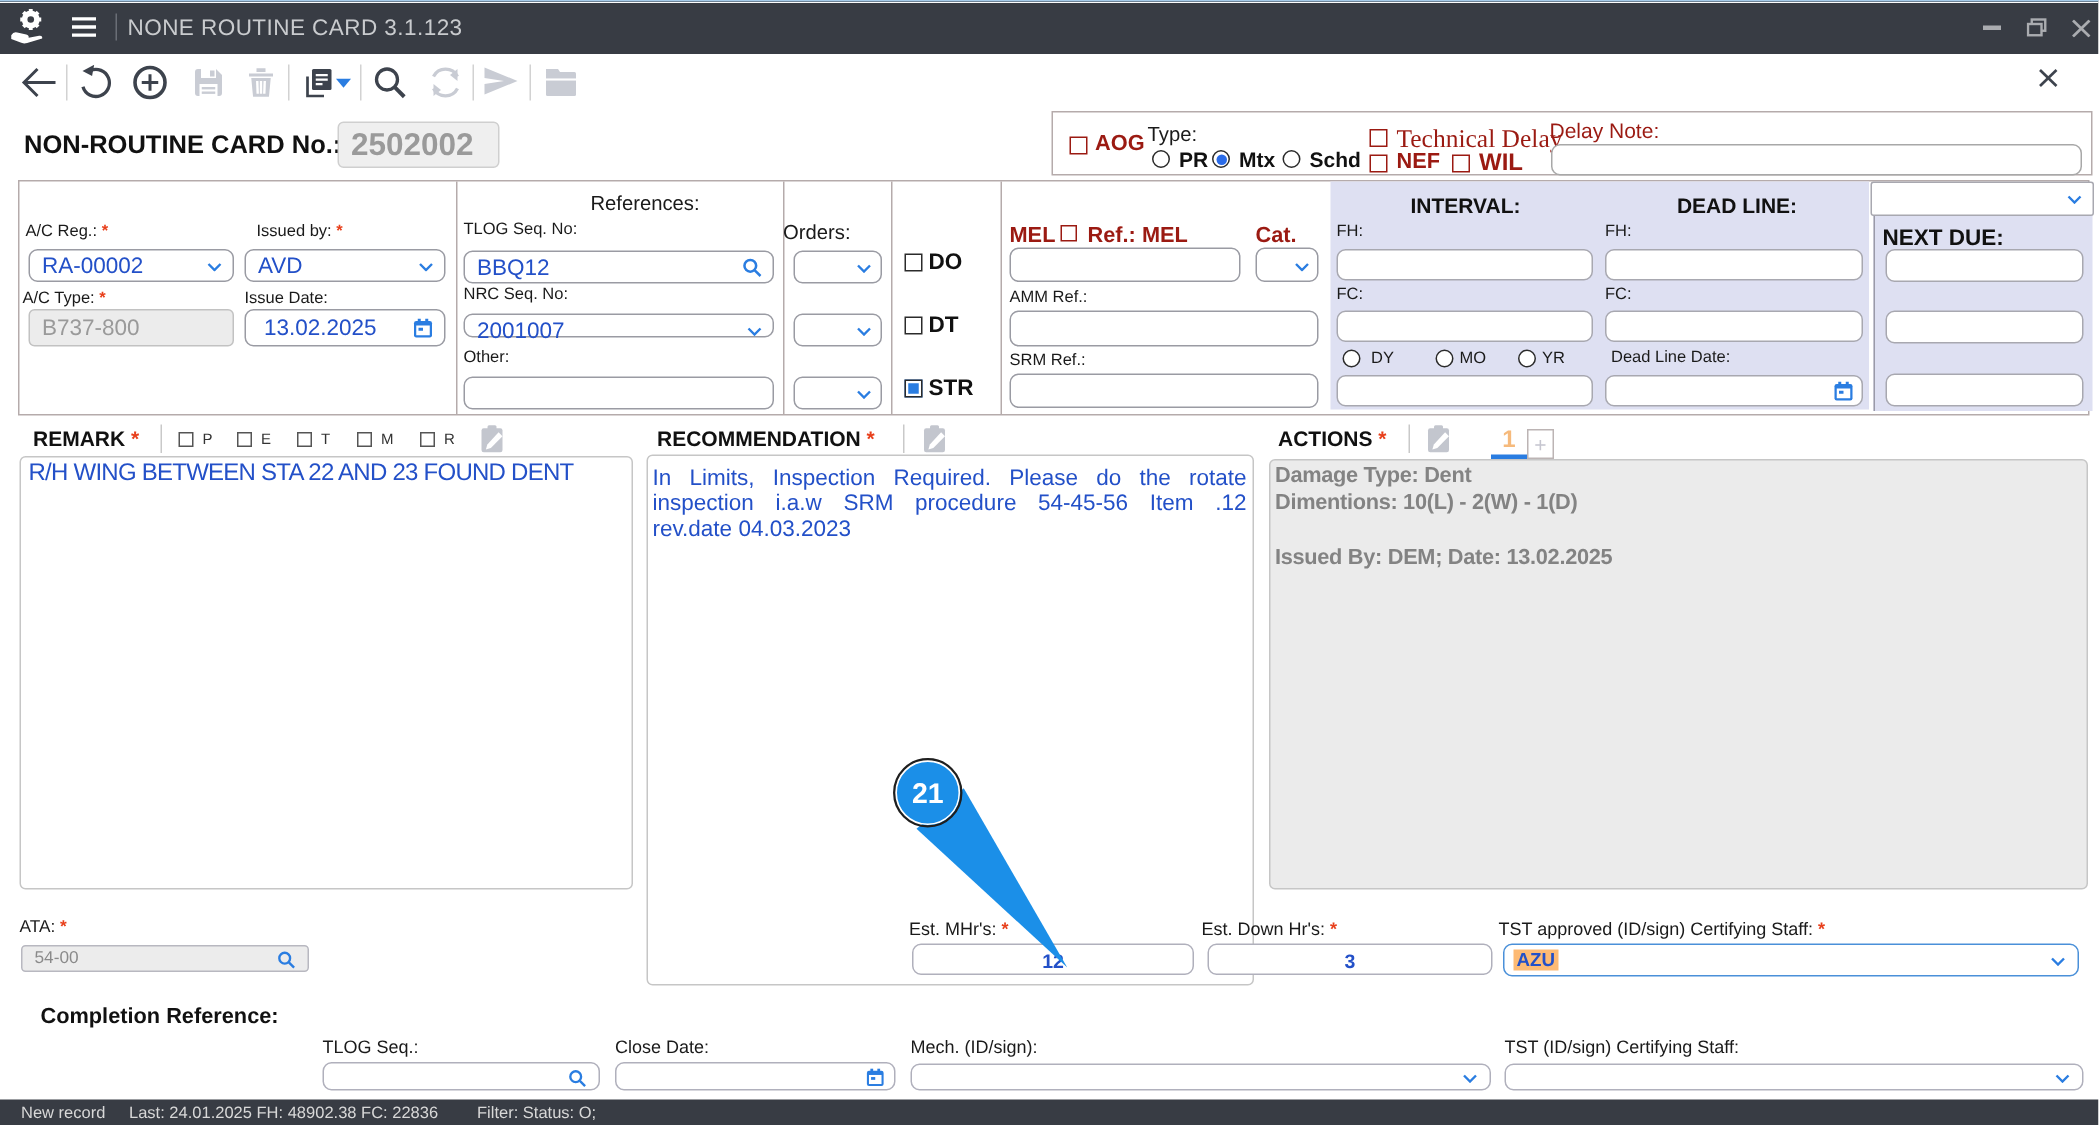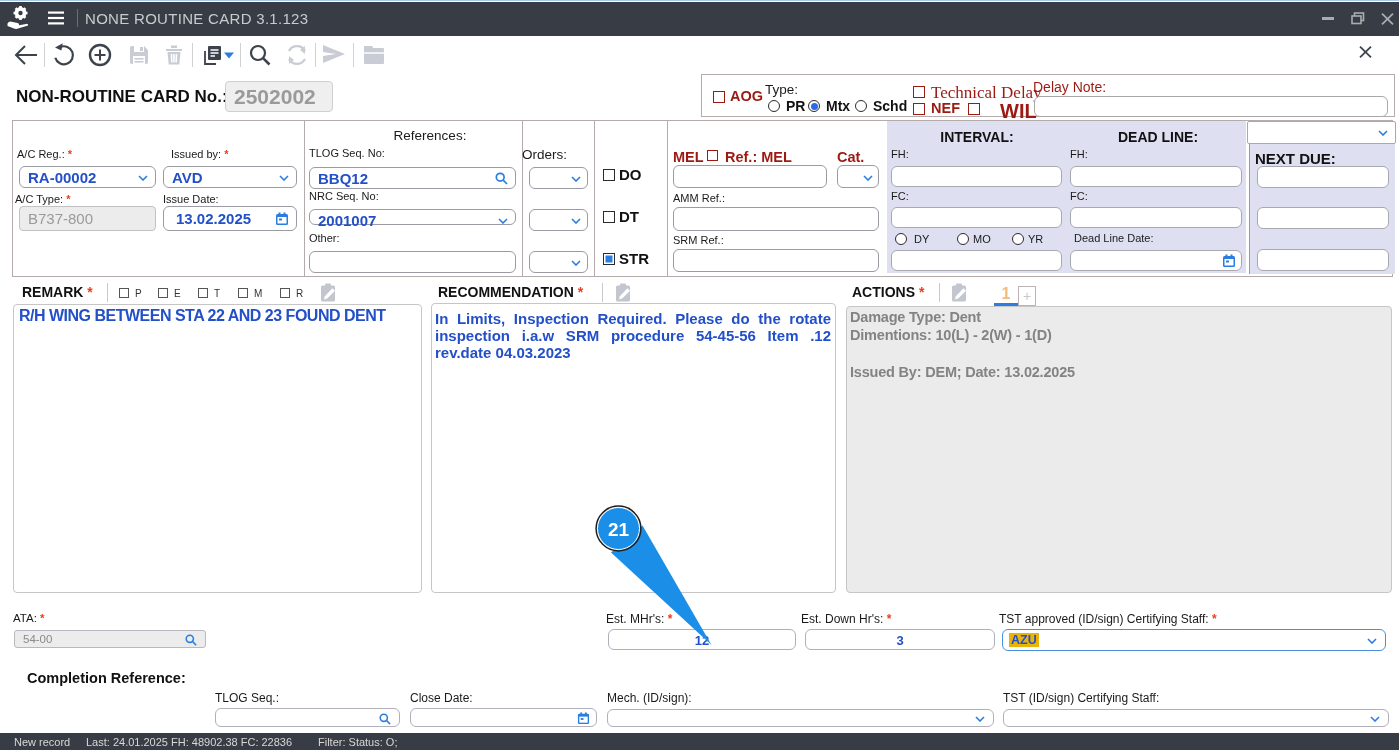--- a/index.html
+++ b/index.html
@@ -7,21 +7,21 @@
 .app{position:relative;width:1399px;height:750px;background:#fff;font-family:"Liberation Sans",sans-serif;overflow:hidden;}
 .abs{position:absolute;}
 .tbar{position:absolute;left:0;top:0;width:1399px;height:36px;background:#383c44;border-top:1px solid #a5cbe9;box-shadow:inset 0 1px 0 0 #fdfdfd;padding-left:44px;}
 .sbar{position:absolute;left:0;top:733px;width:1399px;height:17px;background:#383c44;color:#d8d8d8;font-size:11px;}
 .ttl{position:absolute;left:85px;top:9px;color:#c9cbce;font-size:15px;letter-spacing:0.3px;}
 .lbl{position:absolute;font-size:11px;color:#1a1a1a;white-space:nowrap;}
 .lbl2{position:absolute;font-size:12px;color:#1a1a1a;white-space:nowrap;}
 .req{color:#e8401c;font-weight:bold;}
 .inp{position:absolute;background:#fff;border:1px solid #9a9ba3;border-radius:6px;}
 .inpd{position:absolute;background:#ececec;border:1px solid #c2c2c2;border-radius:4px;}
-.bluet{color:#2350c8;font-weight:bold;font-size:15px;}
+.bluet{color:#2350c8;font-weight:normal;font-size:15px;}
 .grayt{color:#838383;font-weight:bold;}
 .box{position:absolute;border:1px solid #b5abab;}
 .dred{color:#9b1a12;}
 .bold{font-weight:bold;}
 .cb{position:absolute;width:12px;height:12px;border:1.5px solid #2b2b2b;background:#fff;}
 .cbr{position:absolute;width:12px;height:12px;border:1.5px solid #9b1a12;background:#fff;}
 .rad{position:absolute;width:12px;height:12px;border:1.5px solid #2b2b2b;border-radius:50%;background:#fff;}
 .sep{position:absolute;width:1px;background:#c9c9c9;}
 .ta{position:absolute;border:1px solid #c6c6c6;border-radius:4px;background:#fff;}
 </style>
@@ -176,21 +176,21 @@
   <div class="rad" style="left:106px;top:25px;"></div>
   <div class="abs" style="left:108.5px;top:27.5px;width:7px;height:7px;border-radius:50%;background:#2a6be8;"></div>
   <div class="abs bold" style="left:124px;top:23px;font-size:14px;color:#111;">Mtx</div>
   <div class="rad" style="left:153px;top:25px;"></div>
   <div class="abs bold" style="left:171px;top:23px;font-size:14px;color:#111;">Schd</div>
   <div class="cbr" style="left:211px;top:11px;"></div>
   <div class="abs dred" style="left:229px;top:8px;font-size:17px;font-family:Liberation Serif, serif;">Technical Delay</div>
   <div class="cbr" style="left:211px;top:28px;"></div>
   <div class="abs dred bold" style="left:229px;top:25px;font-size:14.5px;">NEF</div>
   <div class="cbr" style="left:266px;top:28px;"></div>
-  <div class="abs dred bold" style="left:284px;top:25px;font-size:20px;margin-left:14px;">WIL</div>
+  <div class="abs dred bold" style="left:284px;top:25px;font-size:16px;">WIL</div>
   <div class="abs dred" style="left:331px;top:4px;font-size:14px;">Delay Note:</div>
   <div class="inp" style="left:332px;top:21px;width:354px;height:21px;border-color:#a8a8a8;"></div>
 </div>
 
 <div class="box" style="left:12px;top:120px;width:1381px;height:157px;background:#fff;">
   <div class="sep" style="left:291px;top:0;height:155px;background:#b5abab;"></div>
   <div class="sep" style="left:509px;top:0;height:155px;background:#b5abab;"></div>
   <div class="sep" style="left:581px;top:0;height:155px;background:#b5abab;"></div>
   <div class="sep" style="left:654px;top:0;height:155px;background:#b5abab;"></div>
 
@@ -348,21 +348,21 @@
   <div class="bluet" style="margin:2px 0 0 5px;font-size:16px;letter-spacing:-0.5px;">R/H WING BETWEEN STA 22 AND 23 FOUND DENT</div>
 </div>
 
 <div class="abs bold" style="left:438px;top:284px;font-size:14px;color:#111;">RECOMMENDATION <span class="req">*</span></div>
 <div class="sep" style="left:602px;top:283px;height:19px;"></div>
 <svg class="abs" style="left:615px;top:283px;" width="16" height="19" viewBox="0 0 16 19">
   <rect x="1" y="2.5" width="14" height="16" rx="1.5" fill="#c3c6ce"></rect>
       <rect x="5" y="0.5" width="6" height="4" rx="1" fill="#c3c6ce"></rect>
   <path d="M12.4 5.2 L15 7.8 L7.2 15.6 L3.9 16.6 L4.9 13.3 Z" fill="#fff"></path>
 </svg>
-<div class="ta" style="left:431px;top:303px;width:405px;height:290px;">
+<div class="ta" style="left:431px;top:303px;width:405px;height:354px;">
   <div class="bluet" style="margin:6px 4px 0 3px;text-align:justify;text-align-last:justify;">In Limits, Inspection Required. Please do the rotate</div>
   <div class="bluet" style="margin:0 4px 0 3px;text-align:justify;text-align-last:justify;">inspection i.a.w SRM procedure 54-45-56 Item .12</div>
   <div class="bluet" style="margin:0 4px 0 3px;">rev.date 04.03.2023</div>
 </div>
 
 <div class="abs bold" style="left:852px;top:284px;font-size:14px;color:#111;">ACTIONS <span class="req">*</span></div>
 <div class="sep" style="left:939px;top:283px;height:19px;"></div>
 <svg class="abs" style="left:951px;top:283px;" width="16" height="19" viewBox="0 0 16 19">
   <rect x="1" y="2.5" width="14" height="16" rx="1.5" fill="#c3c6ce"></rect>
       <rect x="5" y="0.5" width="6" height="4" rx="1" fill="#c3c6ce"></rect>
@@ -389,21 +389,21 @@
 <div class="lbl2" style="left:606px;top:612px;">Est. MHr's: <span class="req">*</span></div>
 <div class="inp" style="left:608px;top:629px;width:188px;height:21px;border-color:#b0b0bc;">
   <div style="margin:3px 0 0 0;text-align:center;font-size:13px;font-weight:bold;color:#2350c8;">12</div>
 </div>
 <div class="lbl2" style="left:801px;top:612px;">Est. Down Hr's: <span class="req">*</span></div>
 <div class="inp" style="left:805px;top:629px;width:190px;height:21px;border-color:#b0b0bc;">
   <div style="margin:3px 0 0 0;text-align:center;font-size:13px;font-weight:bold;color:#2350c8;">3</div>
 </div>
 <div class="lbl2" style="left:999px;top:612px;">TST approved (ID/sign) Certifying Staff: <span class="req">*</span></div>
 <div class="inp" style="left:1002px;top:629px;width:384px;height:22px;border-color:#4a90d9;border-width:1.5px;">
-  <span style="position:absolute;left:6px;top:3px;font-size:12.5px;font-weight:bold;color:#2350c8;background:#eab308;padding:0 2px;">AZU</span>
+  <span style="position:absolute;left:6px;top:3px;font-size:12.5px;font-weight:bold;color:#2350c8;background:#fdba74;padding:0 2px;">AZU</span>
   <svg class="abs" style="right:8px;top:8px;" width="10" height="6" viewBox="0 0 10 6">
         <path d="M1 1 L5 5 L9 1" fill="none" stroke="#2a7de1" stroke-width="1.6"></path>
       </svg>
 </div>
 
 <div class="abs bold" style="left:27px;top:670px;font-size:14.5px;color:#111;">Completion Reference:</div>
 <div class="lbl2" style="left:215px;top:691px;">TLOG Seq.:</div>
 <div class="inp" style="left:215px;top:708px;width:185px;height:19px;border-color:#b0b0bc;">
   <svg class="abs" style="right:8px;top:4px;" width="12" height="12" viewBox="0 0 13 13">
         <circle cx="5.2" cy="5.2" r="3.9" fill="none" stroke="#2a7de1" stroke-width="1.7"></circle>

